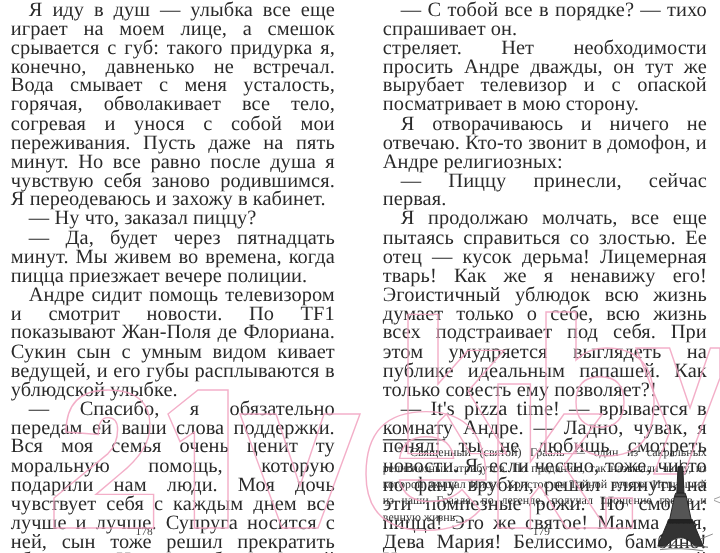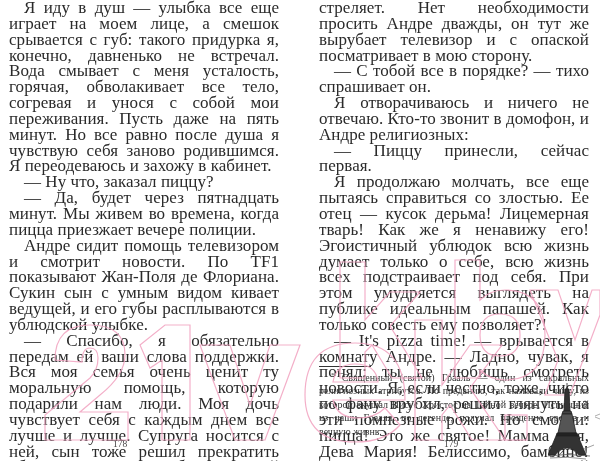--- a/index.html
+++ b/index.html
@@ -51,22 +51,22 @@
     <p class="para indent">— Да, будет через пятнадцать минут. Мы живем во времена, когда пицца приезжает вечере полиции.</p>
     <p class="para indent">Андре сидит помощь телевизором и смотрит новости. По TF1 показывают Жан-Поля де Флориана. Сукин сын с умным видом кивает ведущей, и его губы расплываются в ублюдской улыбке.</p>
     <p class="para indent">— Спасибо, я обязательно передам ей ваши слова поддержки. Вся моя семья очень ценит ту моральную помощь, которую подарили нам люди. Моя дочь чувствует себя с каждым днем все лучше и лучше. Супруга носится с ней, сын тоже решил прекратить обучение в Итоне, чтобы помочь ей и семье. Ведь самое главное — это быть с семьей, когда ты им действительно нужен. Все остальное неважно. Мы очень стараемся окружить Адель заботой и любовью. Это наш семейный долг и первая обязанность.</p>
     <p class="para indent">— Выключи на хрен этот ящик, — зло бросаю я.</p>
   </div>
   <div class="page-number">178</div>
 </div>
 
 <div class="page page-right">
   <div class="text-block">
+    <p class="para indent">— С тобой все в порядке? — тихо спрашивает он.</p>
     <p class="para cont">стреляет. Нет необходимости просить Андре дважды, он тут же вырубает телевизор и с опаской посматривает в мою сторону.</p>
-    <p class="para indent">— С тобой все в порядке? — тихо спрашивает он.</p>
     <p class="para indent">Я отворачиваюсь и ничего не отвечаю. Кто-то звонит в домофон, и Андре религиозных:</p>
     <p class="para indent">— Пиццу принесли, сейчас первая.</p>
     <p class="para indent">Я продолжаю молчать, все еще пытаясь справиться со злостью. Ее отец — кусок дерьма! Лицемерная тварь! Как же я ненавижу его! Эгоистичный ублюдок всю жизнь думает только о себе, всю жизнь всех подстраивает под себя. При этом умудряется выглядеть на публике идеальным папашей. Как только совесть ему позволяет?!</p>
     <p class="para indent">— It's pizza time! — врывается в комнату Андре. — Ладно, чувак, я понял: ты не любишь смотреть новости. Я, если честно, тоже, чисто по фану врубил, решил глянуть на эти помпезные рожи. Но смотри: пицца! Это же святое! Мамма мия, Дева Мария! Белиссимо, бамбино! На пиццу даже папа римский молится! И вообще в Ватикане пицца стоит на одном уровне со священным Граалем!* Ясно тебе?</p>
     <p class="para indent">Я ничего не говорю, но Андре не останавливается:</p>
     <p class="para indent">— Ладно, я не хотел этого делать, но ты меня заставляешь!</p>
   </div>
   <div class="footnote-rule"></div>
   <div class="footnote">
     <span style="display:inline-block;width:12px;"></span><sup>*</sup>

